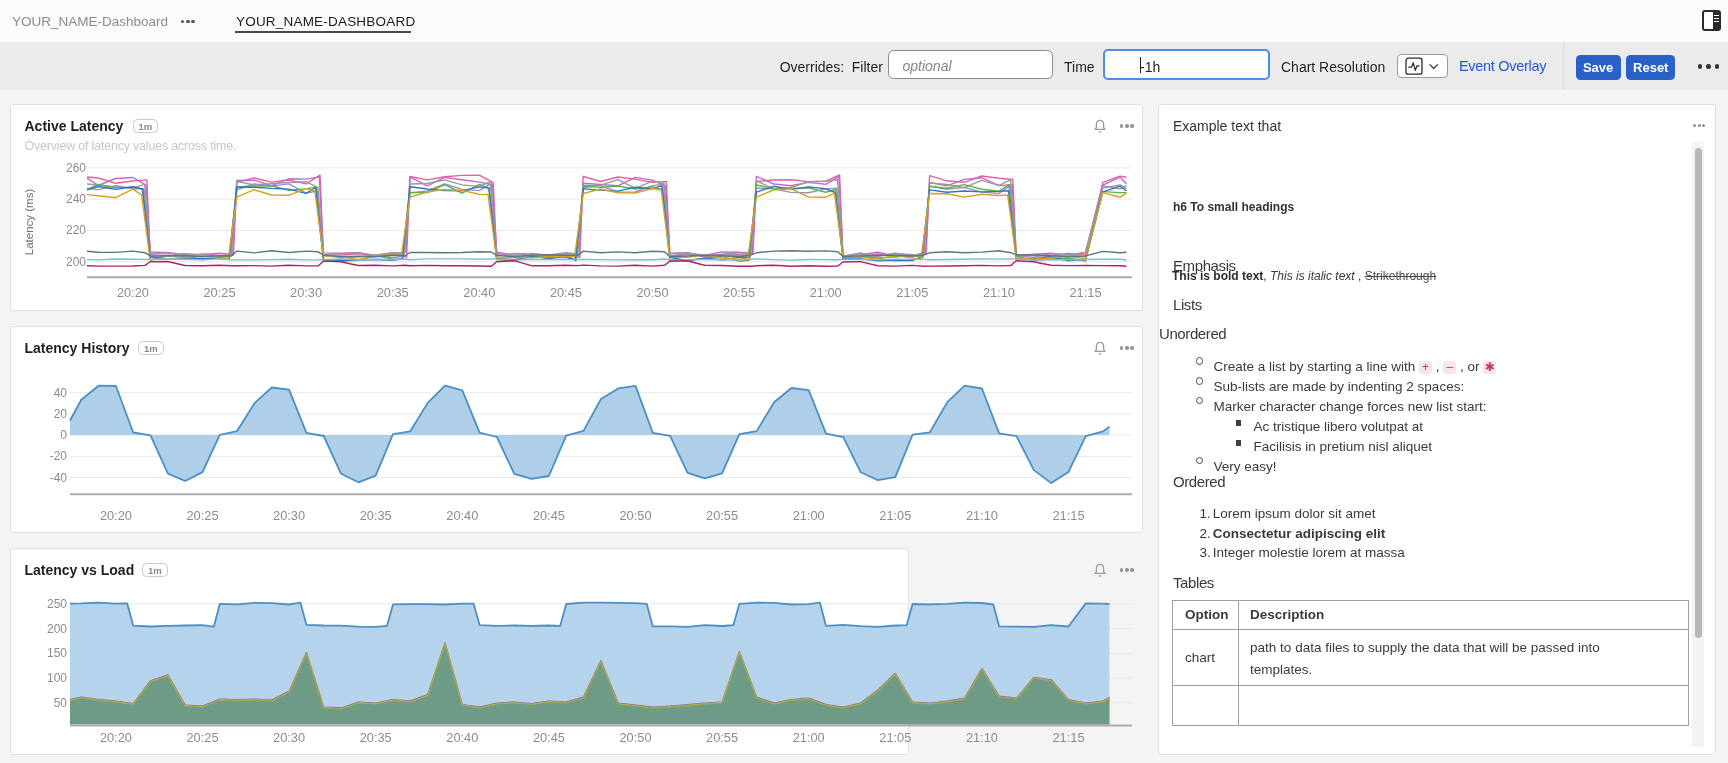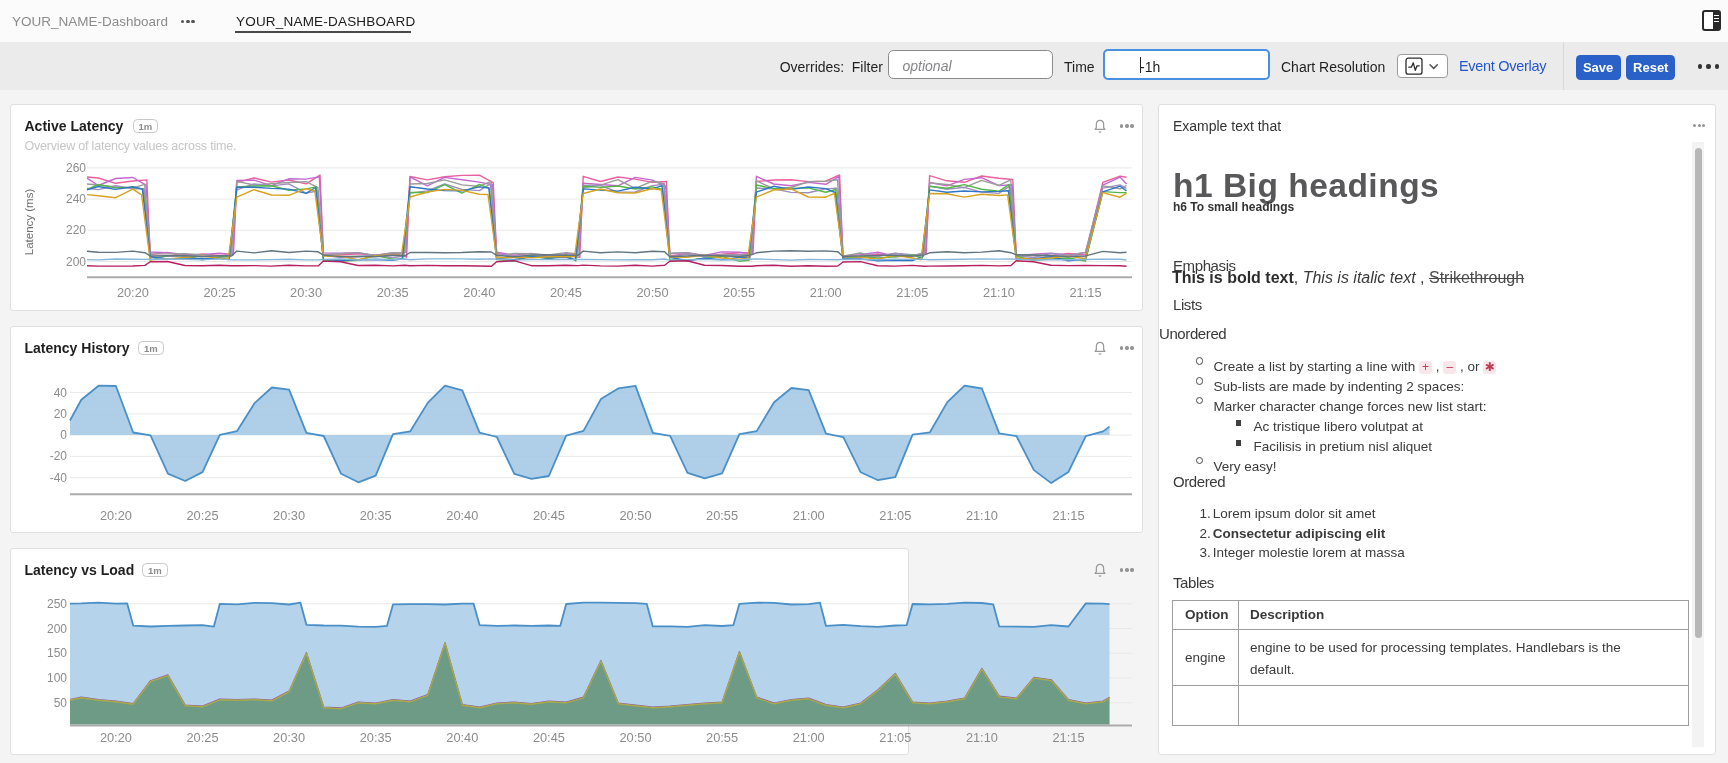--- a/index.html
+++ b/index.html
@@ -194,24 +194,23 @@
 </svg>
 </div>
 
 <div class="abs card" style="left:1158px;top:104px;width:558px;height:651px;border-radius:3px;overflow:hidden;">
   <div class="abs" style="left:13.9px;top:12.8px;font-size:14px;color:#333;">Example text that</div>
   <div class="abs dots" style="left:534.1px;top:19.1px;">
       <i style="width:3px;height:3px;margin-right:1.6px"></i>
       <i style="width:3px;height:3px;margin-right:1.6px"></i>
       <i style="width:3px;height:3px"></i>
     </div>
-  <div class="abs" style="left:14px;top:61.6px;font-size:33.5px;font-weight:700;color:#58585a;letter-spacing:0.5px;">h1 Big headings</div>
 <div class="abs" style="left:14px;top:95px;font-size:12px;font-weight:700;color:#333;">h6 To small headings</div>
 <div class="abs" style="left:14px;top:152px;font-size:15px;color:#3a3a3a;letter-spacing:-0.4px;">Emphasis</div>
-<div class="abs" style="left:13px;top:164.2px;font-size:16px;color:#3a3a3a;text-align:center;"><b style="color:#2d2d2d;">This is bold text</b>, <i>This is italic text</i> , <span style="text-decoration:line-through;color:#4a4a4a;">Strikethrough</span></div>
+<div class="abs" style="left:13px;top:164.2px;font-size:12px;color:#3a3a3a;text-align:center;"><b style="color:#2d2d2d;">This is bold text</b>, <i>This is italic text</i> , <span style="text-decoration:line-through;color:#4a4a4a;">Strikethrough</span></div>
 <div class="abs" style="left:14px;top:190.7px;font-size:15px;color:#3a3a3a;letter-spacing:-0.4px;">Lists</div>
 <div class="abs" style="left:0;top:219.6px;font-size:15px;color:#3a3a3a;letter-spacing:-0.4px;">Unordered</div>
 <span style="position:absolute;left:37px;top:252.4px;width:7.2px;height:7.2px;border:1.6px solid #4a4a4a;border-radius:50%;"></span>
 <div class="abs" style="left:54.5px;top:254.3px;font-size:13.5px;color:#3a3a3a;">Create a list by starting a line with <span style="display:inline-block;background:#f7e7ea;color:#bf3c55;border-radius:3px;font-size:12px;width:13px;text-align:center;height:13px;line-height:12.5px;">+</span> , <span style="display:inline-block;background:#f7e7ea;color:#bf3c55;border-radius:3px;font-size:12px;width:13px;text-align:center;height:13px;line-height:12.5px;">–</span> , or <span style="display:inline-block;background:#f7e7ea;color:#bf3c55;border-radius:3px;font-size:12px;width:13px;text-align:center;height:13px;line-height:12.5px;">✱</span></div>
 <span style="position:absolute;left:37px;top:272.4px;width:7.2px;height:7.2px;border:1.6px solid #4a4a4a;border-radius:50%;"></span>
 <div class="abs" style="left:54.5px;top:274.3px;font-size:13.5px;color:#3a3a3a;">Sub-lists are made by indenting 2 spaces:</div>
 <span style="position:absolute;left:37px;top:292.3px;width:7.2px;height:7.2px;border:1.6px solid #4a4a4a;border-radius:50%;"></span>
 <div class="abs" style="left:54.5px;top:294.2px;font-size:13.5px;color:#3a3a3a;">Marker character change forces new list start:</div>
 <span style="position:absolute;left:76.5px;top:315.3px;width:5.5px;height:5.5px;background:#3f3f3f;"></span>
 <div class="abs" style="left:94.4px;top:314.2px;font-size:13.5px;color:#3a3a3a;">Ac tristique libero volutpat at</div>
@@ -232,22 +231,22 @@
 <colgroup>
           <col style="width:66.8px">
           <col>
         </colgroup>
 <tbody>
           <tr>
 <td style="border:1px solid #9e9e9e;height:29.4px;padding:0 0 0 12.4px;font-weight:700;">Option</td>
 <td style="border:1px solid #9e9e9e;padding:0 0 0 10.8px;font-weight:700;">Description</td>
 </tr>
 <tr>
-<td style="border:1px solid #9e9e9e;height:50.1px;padding:0 0 0 12.4px;">engine</td>
-<td style="border:1px solid #9e9e9e;padding:7px 38px 5px 10.8px;line-height:21.6px;vertical-align:top;">engine to be used for processing templates. Handlebars is the default.</td>
+<td style="border:1px solid #9e9e9e;height:50.1px;padding:0 0 0 12.4px;">chart</td>
+<td style="border:1px solid #9e9e9e;padding:7px 38px 5px 10.8px;line-height:21.6px;vertical-align:top;">path to data files to supply the data that will be passed into templates.</td>
 </tr>
 <tr>
 <td style="border:1px solid #9e9e9e;height:40px;"></td>
 <td style="border:1px solid #9e9e9e;"></td>
 </tr>
 </tbody>
       </table>
 </div>
 
   <div class="abs" style="left:533px;top:37px;width:12px;height:605px;background:#f3f3f3;"></div>

